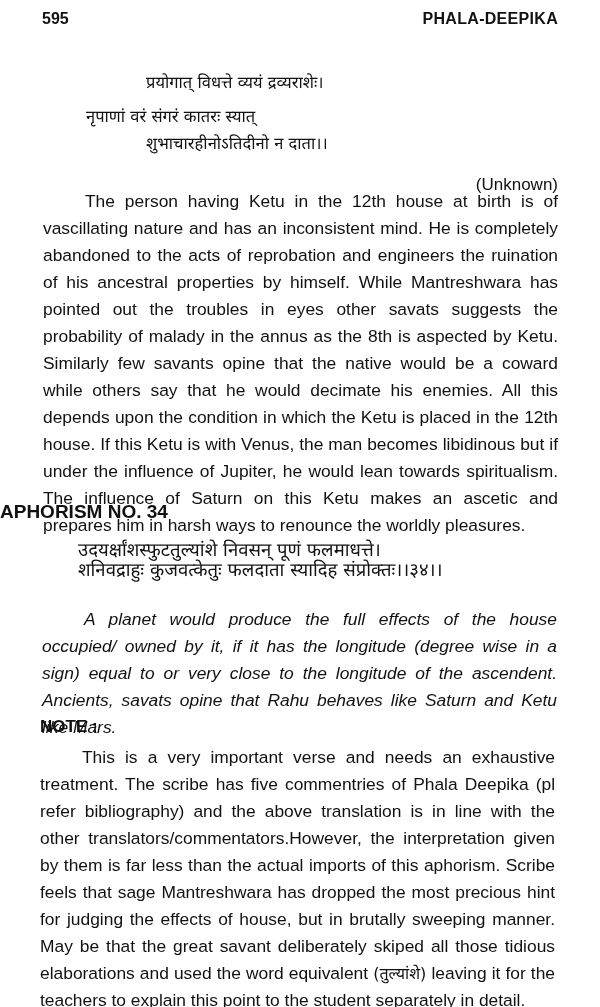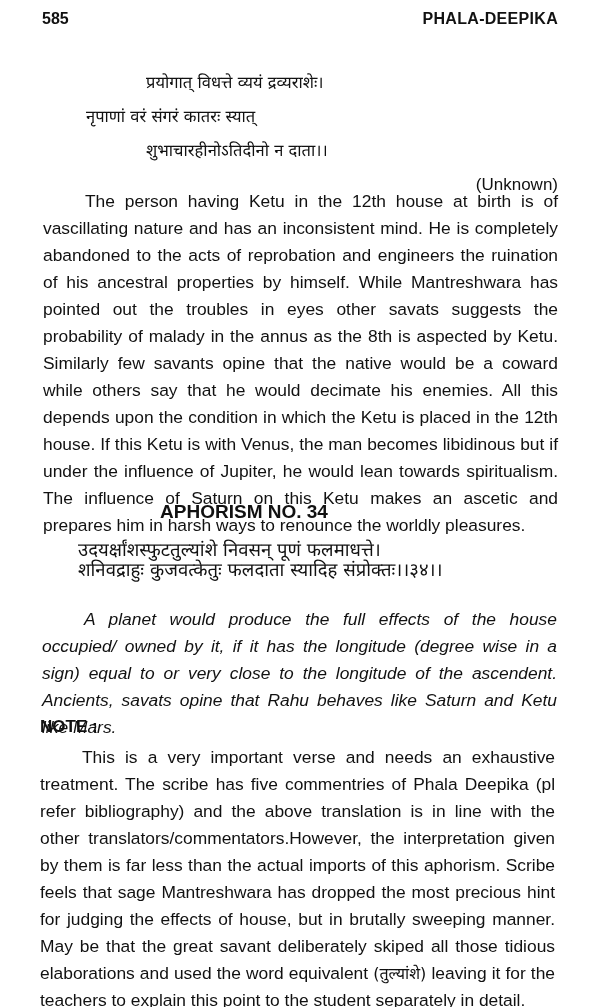--- a/index.html
+++ b/index.html
@@ -5,38 +5,38 @@
   html, body { margin: 0; padding: 0; background: #ffffff; }
   body { width: 600px; height: 1007px; overflow: hidden; position: relative; color: #111; font-family: "Liberation Sans", sans-serif; }
   .page { position: absolute; left: 0; top: 0; width: 600px; height: 1007px; }
   .running-head { position: absolute; top: 10px; left: 42px; right: 42px; height: 24px; font-weight: bold; font-size: 16px; }
   .running-head .pgno { position: absolute; left: 0; top: 0; }
   .running-head .title { position: absolute; right: 0; top: 0; letter-spacing: 0.3px; }
   .verse { position: absolute; font-family: "DejaVu Sans", sans-serif; font-size: 16.5px; white-space: nowrap; }
   .attribution { position: absolute; right: 42px; top: 175px; font-size: 17px; }
   .para { position: absolute; left: 43px; width: 515px; font-size: 17.4px; line-height: 27px; text-align: justify; }
   .para .ind { display: inline-block; width: 42px; }
-  .heading { position: absolute; left: 0; width: 488px; text-align: center; font-weight: bold; font-size: 19px; top: 501px; }
+  .heading { position: absolute; left: 0; width: 488px; text-align: left; font-weight: bold; font-size: 19px; top: 501px; }
   .sanskrit { position: absolute; font-family: "DejaVu Sans", sans-serif; font-size: 18.5px; white-space: nowrap; left: 78px; }
   .italic { font-style: italic; }
   .note-label { position: absolute; left: 40px; top: 717px; font-weight: bold; font-size: 17px; }
 </style>
 </head>
 <body>
 
 <div class="page">
 
   <div class="running-head">
-    <span class="pgno">585</span>
+    <span class="pgno">595</span>
     <span class="title">PHALA-DEEPIKA</span>
   </div>
 
   <div class="verse" style="left:146px; top:70px;">प्रयोगात् विधत्ते व्ययं द्रव्यराशेः।</div>
   <div class="verse" style="left:86px; top:104px;">नृपाणां वरं संगरं कातरः स्यात्</div>
-  <div class="verse" style="left:146px; top:138px;">शुभाचारहीनोऽतिदीनो न दाता।।</div>
+  <div class="verse" style="left:146px; top:131px;">शुभाचारहीनोऽतिदीनो न दाता।।</div>
   <div class="attribution">(Unknown)</div>
 
   <div class="para" style="top:188px;"><span class="ind"></span><span>The person having Ketu in the 12th house at birth is of vascillating nature and has an inconsistent mind. He is completely abandoned to the acts of reprobation and engineers the ruination of his ancestral properties by himself. While Mantreshwara has pointed out the troubles in eyes other savats suggests the probability of malady in the annus as the 8th is aspected by Ketu. Similarly few savants opine that the native would be a coward while others say that he would decimate his enemies. All this depends upon the condition in which the Ketu is placed in the 12th house. If this Ketu is with Venus, the man becomes libidinous but if under the influence of Jupiter, he would lean towards spiritualism. The influence of Saturn on this Ketu makes an ascetic and prepares him in harsh ways to renounce the worldly pleasures.</span></div>
 
   <div class="heading">APHORISM NO. 34</div>
 
   <div class="sanskrit" style="top:536px;text-align:right;">उदयर्क्षांशस्फुटतुल्यांशे निवसन् पूणं फलमाधत्ते।</div>
   <div class="sanskrit" style="top:556px;">शनिवद्राहुः कुजवत्केतुः फलदाता स्यादिह संप्रोक्तः।।३४।।</div>
 
   <div class="para italic" style="top:606px; left:42px;"><span class="ind"></span><span>A planet would produce the full effects of the house occupied/ owned by it, if it has the longitude (degree wise in a sign) equal to or very close to the longitude of the ascendent. Ancients, savats opine that Rahu behaves like Saturn and Ketu like Mars.</span></div>

